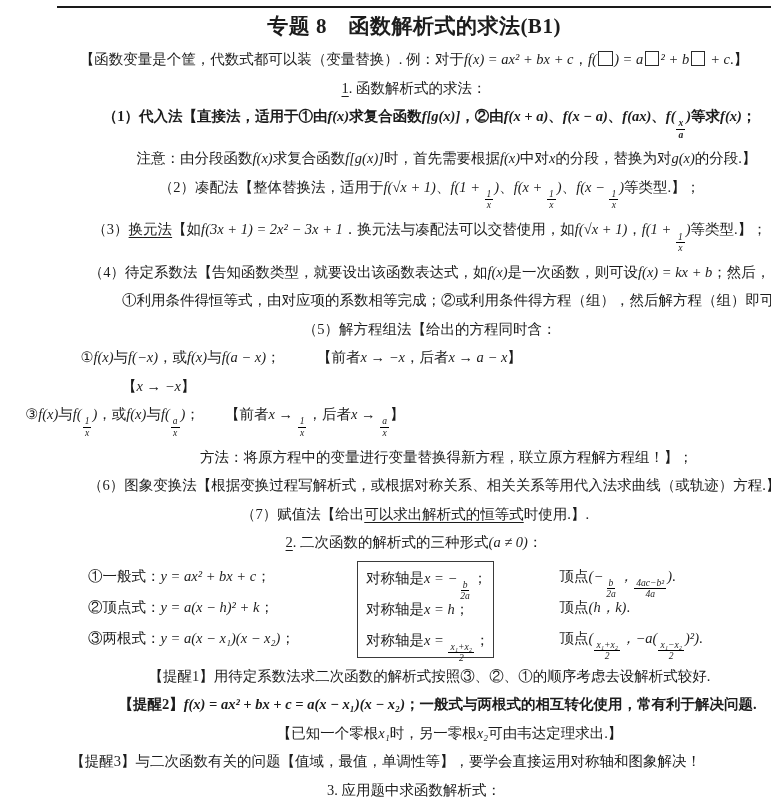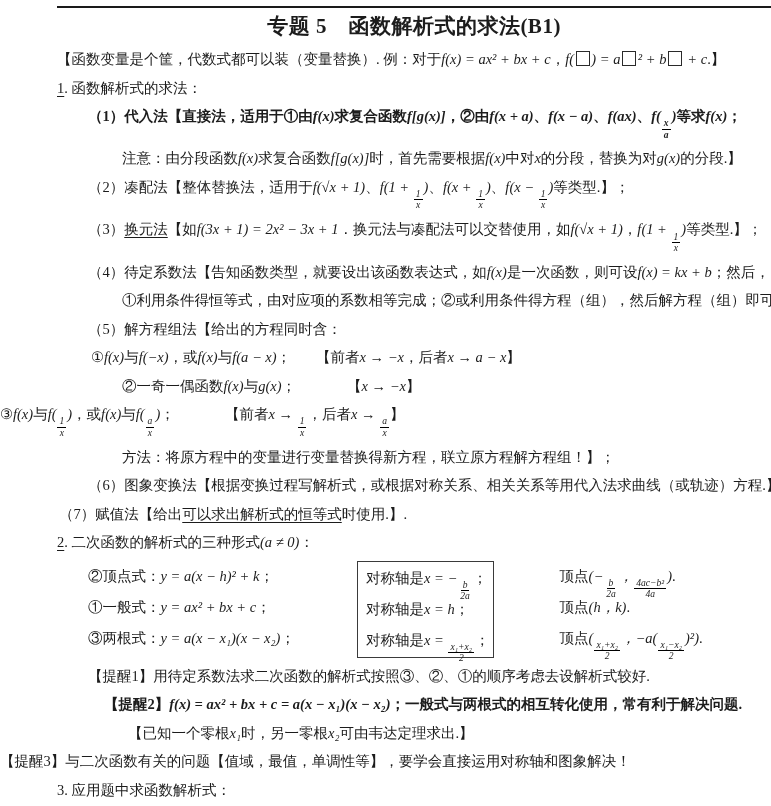--- a/index.html
+++ b/index.html
@@ -1,21 +1,21 @@
 <!DOCTYPE html>
 <html><head>
 <meta charset="utf-8">
 <style>
   html,body{margin:0;padding:0;width:771px;height:806px;overflow:hidden;background:#ffffff;}
   body{font-family:"Liberation Serif","DejaVu Serif",serif;color:#1c1c1c;font-size:14.5px;
        padding-top:6px;box-sizing:border-box;}
   .toprule{border-top:2.2px solid #1a1a1a;margin:0 0 3px 57px;height:0;}
   .header{margin-left:57px;text-align:center;}
   .title{font-size:21px;font-weight:bold;line-height:30px;margin:2px 0 8px 0;letter-spacing:.5px;}
-  .doc-line{line-height:20px;margin-bottom:8.5px;white-space:nowrap;}
+  .doc-line{line-height:20px;margin-bottom:8.5px;white-space:nowrap;text-align:center;}
   .math{font-style:italic;font-family:"Liberation Serif","DejaVu Serif",serif;}
   .ul{text-decoration:underline;text-underline-offset:2.5px;}
   b{font-weight:normal;}
   .frac{display:inline-flex;flex-direction:column;align-items:center;vertical-align:-0.55em;
         font-size:0.66em;line-height:1.08;font-style:italic;margin:0 1px;}
   .frac .fn{border-bottom:1px solid #000;padding:0 2px;}
   .frac .fd{padding:0 2px;}
   .sqbox{display:inline-block;width:0.85em;height:0.9em;border:1.2px solid #2a2a2a;
          vertical-align:-0.12em;margin:0 1.5px;background:#fff;}
   .pair{display:flex;}
@@ -26,21 +26,21 @@
   .t3row{line-height:31px;height:31px;white-space:nowrap;}
   .t3left{width:269px;flex:0 0 auto;}
   .t3mid{border:1.6px solid #3a3a3a;padding:1px 3px 1px 8px;flex:0 0 auto;align-self:flex-start;}
   .t3right{margin-left:66px;}
 </style>
 </head>
 <body>
 
 <div class="toprule"></div>
 <div class="header">
-  <div class="title">专题 5　函数解析式的求法(B1)</div>
+  <div class="title">专题 8　函数解析式的求法(B1)</div>
 </div>
 <div>
     <div class="doc-line" style="margin-left: 57px;">【函数变量是个筐，代数式都可以装（变量替换）. 例：对于<span class="math">f(x) = ax² + bx + c</span>，<span class="math">f(<span class="sqbox"></span>) = a<span class="sqbox"></span>² + b<span class="sqbox"></span> + c</span>.】</div>
     <div class="doc-line" style="margin-left: 57px;"><span class="ul">1</span>. 函数解析式的求法：</div>
     <div class="doc-line" style="margin-left: 88px; font-weight: bold;">（1）代入法【直接法，适用于①由<span class="math">f(x)</span>求复合函数<span class="math">f[g(x)]</span>，②由<span class="math">f(x + a)</span>、<span class="math">f(x − a)</span>、<span class="math">f(ax)</span>、<span class="math">f(<span class="frac">
           <span class="fn">x</span>
           <span class="fd">a</span>
         </span>)</span>等求<span class="math">f(x)</span>；</div>
     <div class="doc-line" style="margin-left: 122px;"><b>注意：</b>由分段函数<span class="math">f(x)</span>求复合函数<span class="math">f[g(x)]</span>时，首先需要根据<span class="math">f(x)</span>中对<span class="math">x</span>的分段，替换为对<span class="math">g(x)</span>的分段.】</div>
     <div class="doc-line" style="margin-left: 88px;">（2）凑配法【整体替换法，适用于<span class="math">f(√x + 1)</span>、<span class="math">f(1 + <span class="frac">
@@ -53,26 +53,25 @@
           <span class="fn">1</span>
           <span class="fd">x</span>
         </span>)</span>等类型.】；</div>
     <div class="doc-line" style="margin-left: 88px;">（3）<span class="ul">换元法</span>【如<span class="math">f(3x + 1) = 2x² − 3x + 1</span>．换元法与凑配法可以交替使用，如<span class="math">f(√x + 1)</span>，<span class="math">f(1 + <span class="frac">
           <span class="fn">1</span>
           <span class="fd">x</span>
         </span>)</span>等类型.】；</div>
     <div class="doc-line" style="margin-left: 88px;">（4）待定系数法【告知函数类型，就要设出该函数表达式，如<span class="math">f(x)</span>是一次函数，则可设<span class="math">f(x) = kx + b</span>；然后，</div>
     <div class="doc-line" style="margin-left: 122px;">①利用条件得恒等式，由对应项的系数相等完成；②或利用条件得方程（组），然后解方程（组）即可.】；</div>
     <div class="doc-line" style="margin-left: 88px;">（5）解方程组法【给出的方程同时含：</div>
-    <div class="doc-line pair" style="margin-left: 91px;">
+    <div class="doc-line pair" style="margin-left: 68px; gap: 24px;">
       <span class="pl">①<span class="math">f(x)</span>与<span class="math">f(−x)</span>，或<span class="math">f(x)</span>与<span class="math">f(a − x)</span>；</span>
       <span class="pr">【前者<span class="math">x → −x</span>，后者<span class="math">x → a − x</span>】</span>
     </div>
     <div class="doc-line pair" style="margin-left: 122px;">
-      <span class="pl">②一奇一偶函数<span class="math">f(x)</span>与<span class="math">g(x)</span>；</span>
       <span class="pr">【<span class="math">x → −x</span>】</span>
     </div>
     <div class="doc-line pair" style="">
       <span class="pl">③<span class="math">f(x)</span>与<span class="math">f(<span class="frac">
             <span class="fn">1</span>
             <span class="fd">x</span>
           </span>)</span>，或<span class="math">f(x)</span>与<span class="math">f(<span class="frac">
             <span class="fn">a</span>
             <span class="fd">x</span>
           </span>)</span>；</span>
@@ -83,22 +82,22 @@
             <span class="fn">a</span>
             <span class="fd">x</span>
           </span></span>】</span>
     </div>
     <div class="doc-line" style="margin-left: 122px;"><b>方法：</b>将原方程中的变量进行变量替换得新方程，联立原方程解方程组！】；</div>
     <div class="doc-line" style="margin-left: 88px;">（6）图象变换法【根据变换过程写解析式，或根据对称关系、相关关系等用代入法求曲线（或轨迹）方程.】；</div>
     <div class="doc-line" style="margin-left: 59px;">（7）赋值法【给出<span class="ul">可以求出解析式的恒等式</span>时使用.】.</div>
     <div class="doc-line" style="margin-left: 57px;"><span class="ul">2</span>. 二次函数的解析式的三种形式<span class="math">(a ≠ 0)</span>：</div>
     <div class="t3wrap" style="margin-left: 88px;">
       <div class="t3col t3left">
+        <div class="t3row">①一般式：<span class="math">y = ax² + bx + c</span>；</div>
         <div class="t3row">②顶点式：<span class="math">y = a(x − h)² + k</span>；</div>
-        <div class="t3row">①一般式：<span class="math">y = ax² + bx + c</span>；</div>
         <div class="t3row">③两根式：<span class="math">y = a(x − x₁)(x − x₂)</span>；</div>
       </div>
       <div class="t3col t3mid">
         <div class="t3row">对称轴是<span class="math">x = −<span class="frac">
               <span class="fn">b</span>
               <span class="fd">2a</span>
             </span></span>；</div>
         <div class="t3row">对称轴是<span class="math">x = h</span>；</div>
         <div class="t3row">对称轴是<span class="math">x = <span class="frac">
               <span class="fn">x₁+x₂</span>

